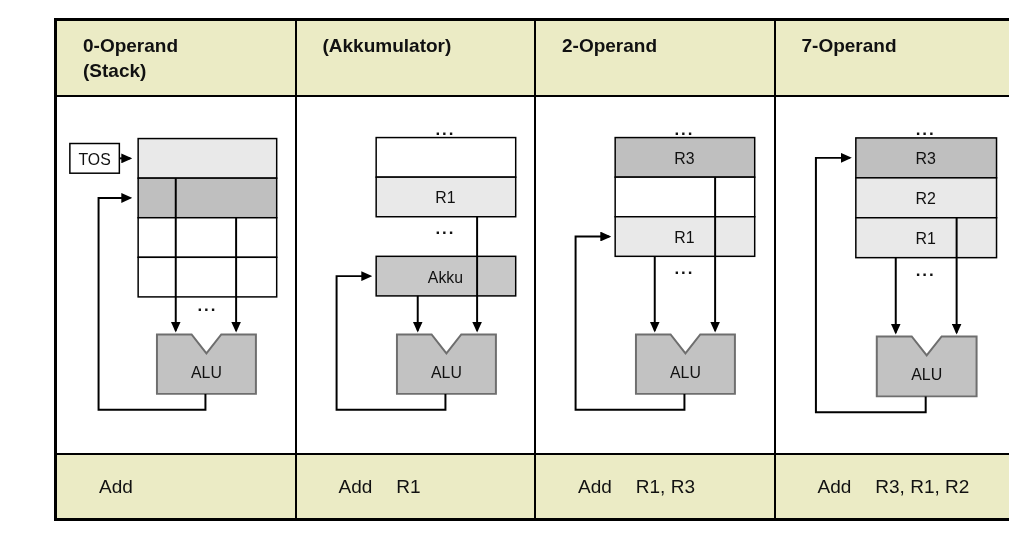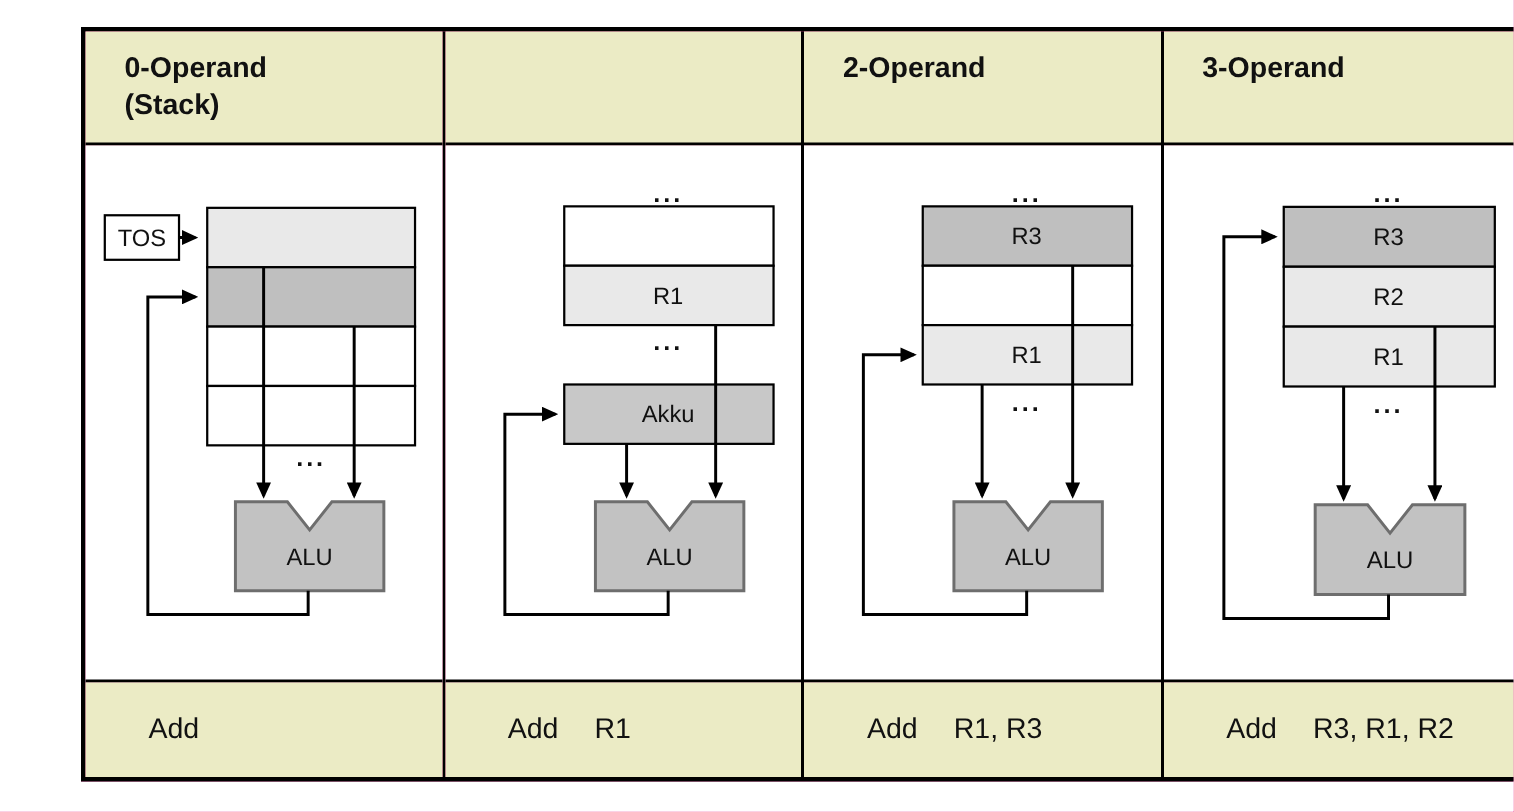--- a/index.html
+++ b/index.html
@@ -111,20 +111,21 @@
       </svg>
     </div>
     <div class="footer">
       <span class="mnemonic">Add</span>
       <span class="operands"></span>
     </div>
   </div>
 
   <div class="col">
     <div class="header">
+      <div>(Akkumulator)</div>
     </div>
     <div class="body">
       <svg class="diagram" width="100%" height="356" viewBox="0 0 240 356" preserveAspectRatio="xMidYMin meet">
         <text class="dots" x="150" y="38" text-anchor="middle">...</text>
         <rect class="cell fill-white" x="80" y="41" width="141" height="40"></rect>
         <rect class="cell fill-light" x="80" y="81" width="141" height="40"></rect>
         <text x="150" y="102" text-anchor="middle" dominant-baseline="central">R1</text>
         <text class="dots" x="150" y="138" text-anchor="middle">...</text>
         <rect class="cell fill-akku" x="80" y="161" width="141" height="40"></rect>
         <text x="150" y="182" text-anchor="middle" dominant-baseline="central">Akku</text>
@@ -163,21 +164,21 @@
       </svg>
     </div>
     <div class="footer">
       <span class="mnemonic">Add</span>
       <span class="operands">R1, R3</span>
     </div>
   </div>
 
   <div class="col">
     <div class="header">
-      <div>3-Operand</div>
+      <div>7-Operand</div>
       <div></div>
     </div>
     <div class="body">
       <svg class="diagram" width="100%" height="356" viewBox="0 0 240 356" preserveAspectRatio="xMidYMin meet">
         <text class="dots" x="150" y="38" text-anchor="middle">...</text>
         <rect class="cell fill-dark" x="80" y="41" width="141" height="40"></rect>
         <rect class="cell fill-light" x="80" y="81" width="141" height="40"></rect>
         <rect class="cell fill-light" x="80" y="121" width="141" height="40"></rect>
         <text x="150" y="62" text-anchor="middle" dominant-baseline="central">R3</text>
         <text x="150" y="102" text-anchor="middle" dominant-baseline="central">R2</text>

